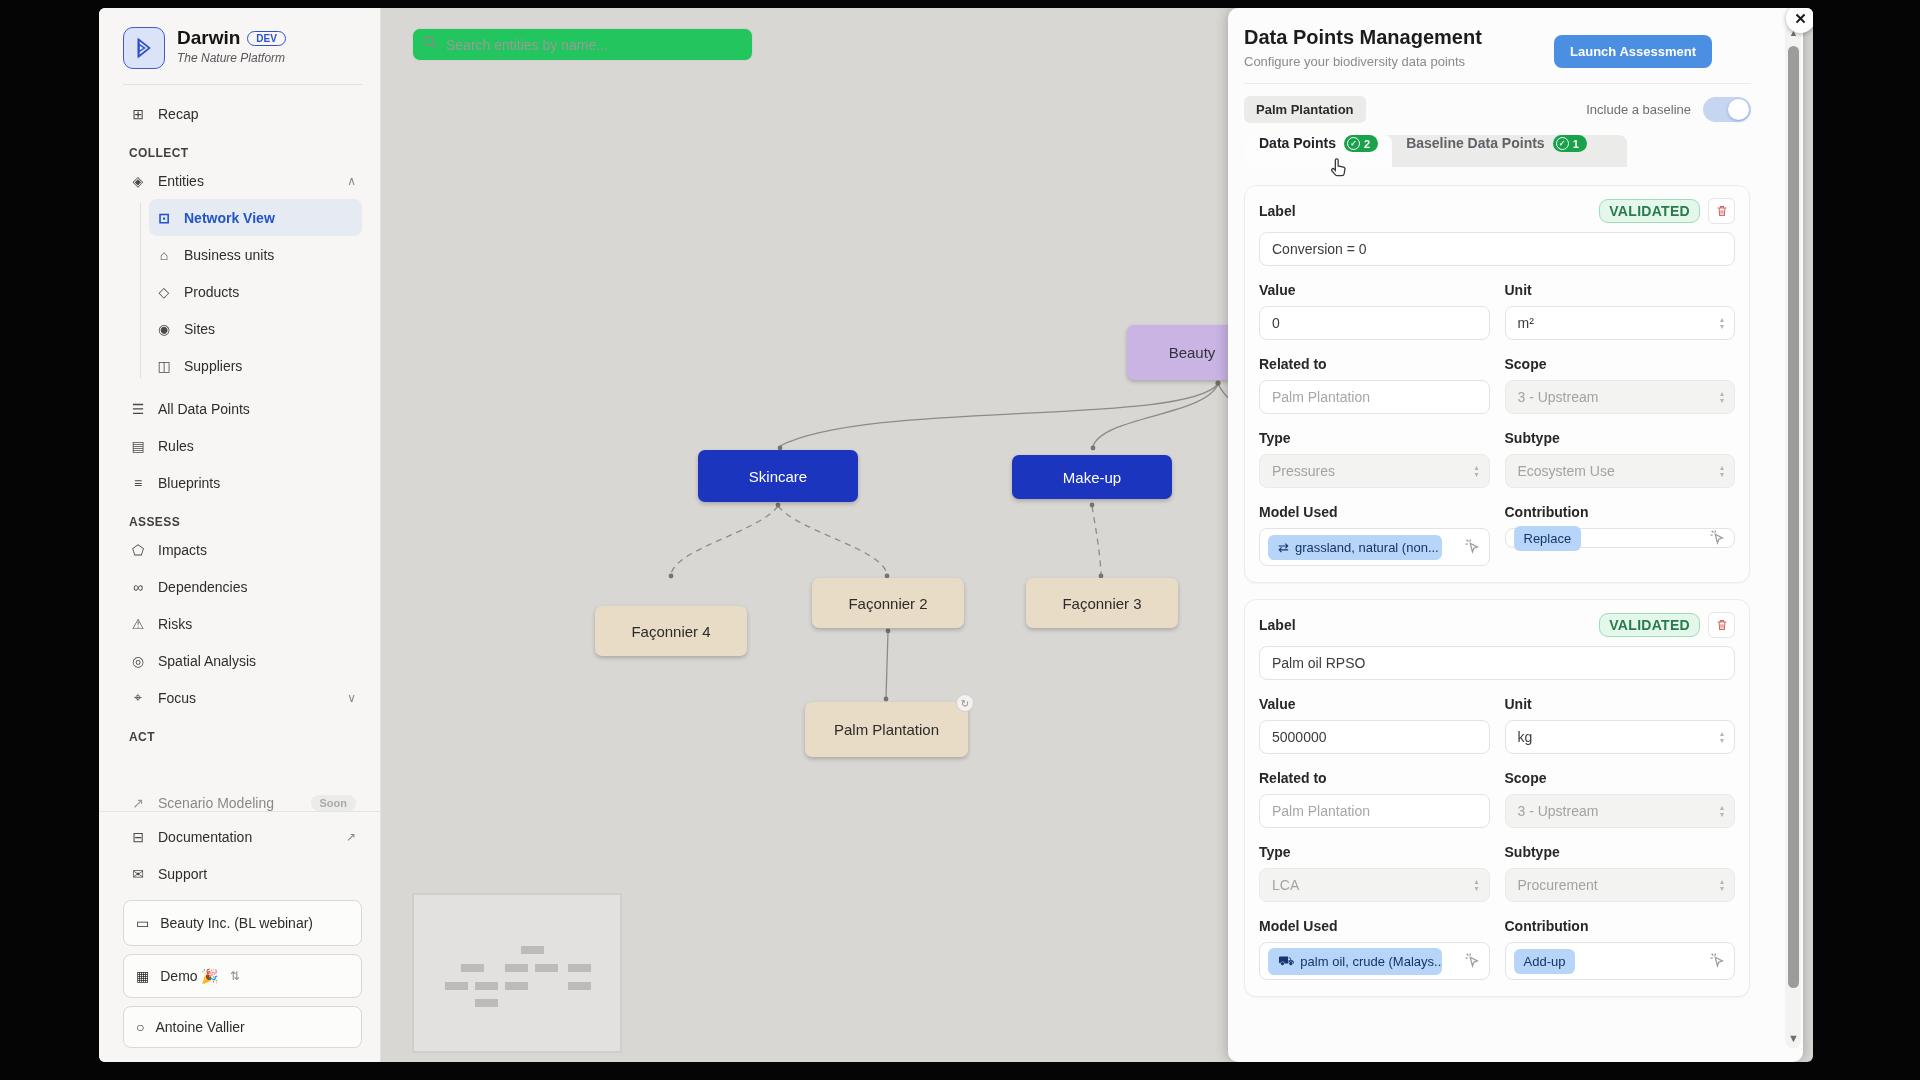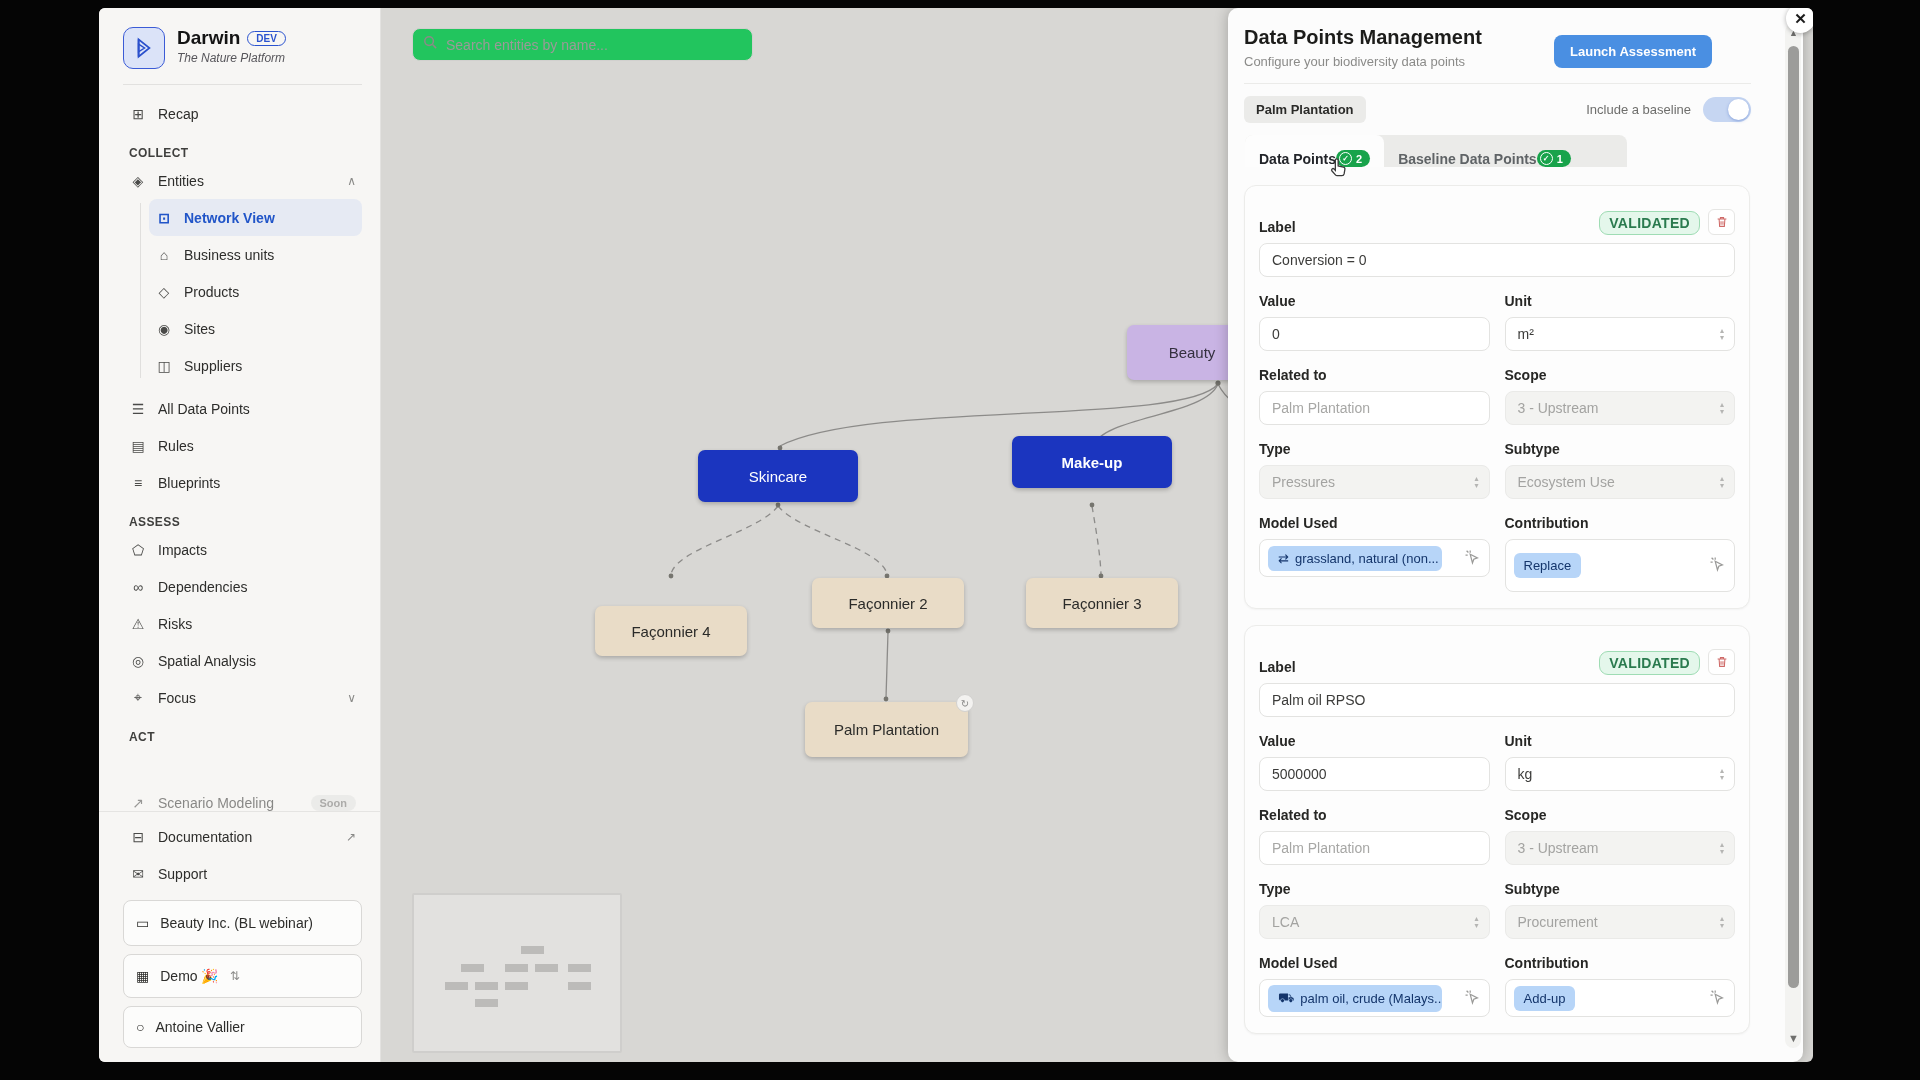--- a/index.html
+++ b/index.html
@@ -72,32 +72,32 @@
   .p-divider { height:1px; background:#ebebe9; margin:14px 52px 0 16px; }
   .chip-row { display:flex; align-items:center; margin:12px 52px 0 16px; }
   .entity-chip { background:#ebebe9; border-radius:6px; font-size:13px; font-weight:bold;
                  color:#2b2b29; padding:6px 12px; }
   .baseline { margin-left:auto; font-size:13px; color:#6e6e6c; margin-right:12px; }
   .toggle { width:48px; height:25px; border-radius:13px; background:#c6d6f2; position:relative; }
   .toggle .knob { position:absolute; right:2px; top:2px; width:21px; height:21px; border-radius:50%;
                   background:#fff; box-shadow:0 1px 3px rgba(70,110,200,.5); }
   .tabs { display:flex; margin:12px 0 0 17px; width:382px; background:#ebebe9;
           border-radius:8px 8px 0 0; height:32px; position:relative; }
-  .tab { display:flex; align-items:flex-end; padding:0 14px; font-size:14px;
+  .tab { display:flex; align-items:flex-start; gap:8px; padding:0 14px; font-size:14px;
          color:#5f6366; font-weight:bold; border-radius:8px 8px 0 0; }
   .tab.active { background:#fdfdfd; color:#23252a; }
   .tab-badge { background:#18a34b; border-radius:10px; color:#fff; font-size:11px; font-weight:bold;
                display:flex; align-items:center; gap:4px; padding:2px 8px 2px 3px; }
   .tab-badge .cc { width:13px; height:13px; border:1.2px solid #fff; border-radius:50%;
                    display:flex; align-items:center; justify-content:center; font-size:8px; }
   .cursor-hand { position:absolute; left:82px; top:20px; z-index:5; }
   .card { margin:18px 53px 0 16px; background:#fdfdfd; border:1px solid #ececea;
           border-radius:12px; padding:12px 14px 16px 14px; box-shadow:0 1px 2px rgba(0,0,0,.04); }
   .card + .card { margin-top:16px; }
-  .card-top { display:flex; align-items:flex-end;margin-top:11px; }
+  .card-top { display:flex; align-items:center; }
   .fld-label { font-size:14px; font-weight:bold; color:#272725; }
   .validated { margin-left:auto; font-size:14px; font-weight:bold; letter-spacing:.3px; color:#2a7a4e;
                background:#e4f7eb; border:1px solid #9fdcb4; border-radius:9px; padding:3px 9px; }
   .trash-btn { margin-left:8px; width:27px; height:26px; background:#fff; border:1px solid #e6e6e4;
                border-radius:6px; display:flex; align-items:center; justify-content:center; }
   .input, .selectbox, .pickbox { height:34px; border:1px solid #e3e3e1; border-radius:8px;
                background:#fff; font-size:14px; color:#3c3c3a; width:100%; }
   input.input { padding:0 12px; font-family:"Liberation Sans",sans-serif; outline:none; }
   input.input::placeholder { color:#a7a7a5; }
   .full { margin-top:8px; }
@@ -285,21 +285,21 @@
         <circle cx="787" cy="691" r="2.4"></circle>
     </g>
   </svg>
 
   <div class="node blue" style="left:599px; top:442px; width:160px; height:52px;">
     <span>Skincare</span>
   </div>
   <div class="node lavender" style="left:1028px; top:317px; width:182px; height:55px; padding-right:52px;">
     <span>Beauty</span>
   </div>
-  <div class="node blue" style="left:913px; top:428px; width:160px; height:52px;font-weight:bold;">
+  <div class="node blue" style="left:913px; top:447px; width:160px; height:44px;">
     <span>Make-up</span>
   </div>
   <div class="node beige" style="left:496px; top:598px; width:152px; height:50px;">
     <span>Façonnier 4</span>
   </div>
   <div class="node beige" style="left:713px; top:570px; width:152px; height:50px;">
     <span>Façonnier 2</span>
   </div>
   <div class="node beige" style="left:927px; top:570px; width:152px; height:50px;">
     <span>Façonnier 3</span>
@@ -438,21 +438,21 @@
             <span class="ai-ic">
               <svg width="18" height="18" viewBox="0 0 20 20" fill="none" stroke="#9a9a98" stroke-width="1.4">
                   <path d="M8 7 L16 11 L12 12.5 L10.5 16.5 Z"></path>
                   <path d="M4 3 l2 2 M2.8 8 h2.4 M8 2.8 v2.4"></path>
                 </svg>
             </span>
           </div>
         </div>
         <div>
           <div class="fld-label">Contribution</div>
-          <div class="pickbox fld" style="height:53px;">
+          <div class="pickbox fld" style="height:20px;">
             <span class="chip">
               <span>Replace</span>
             </span>
             <span class="ai-ic">
               <svg width="18" height="18" viewBox="0 0 20 20" fill="none" stroke="#9a9a98" stroke-width="1.4">
                   <path d="M8 7 L16 11 L12 12.5 L10.5 16.5 Z"></path>
                   <path d="M4 3 l2 2 M2.8 8 h2.4 M8 2.8 v2.4"></path>
                 </svg>
             </span>
           </div>

